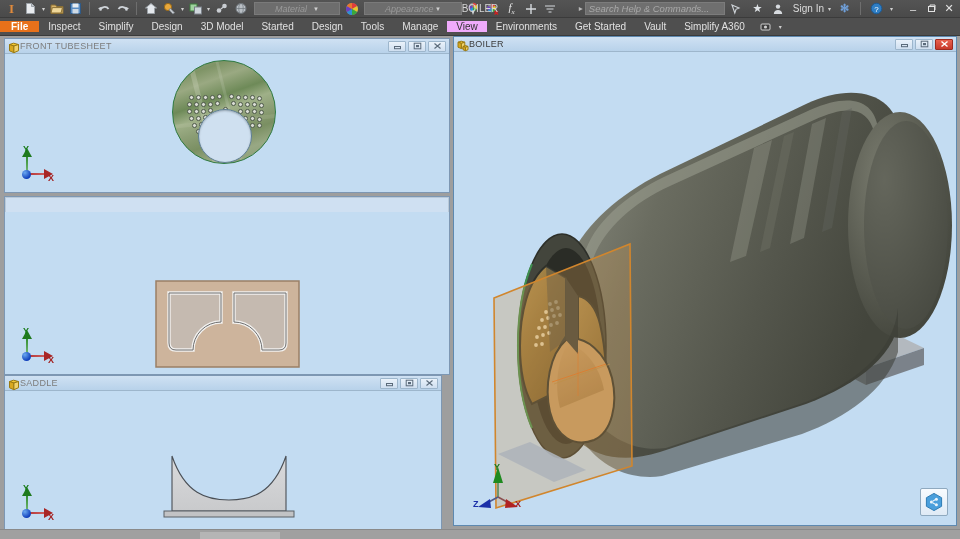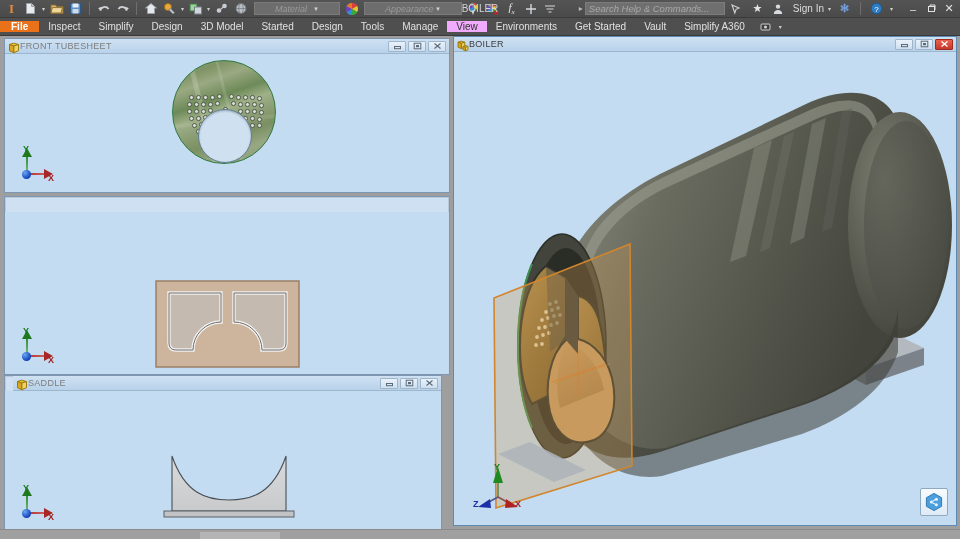--- a/index.html
+++ b/index.html
@@ -521,21 +521,21 @@
             <div class="ax-x"></div>
           <div class="tip-y"></div>
           <div class="tip-x"></div>
           <div class="orig"></div>
           <span class="lbl lbl-y">Y</span>
           <span class="lbl lbl-x">X</span>
         </div>
       </div>
     </div>
 
-    <div class="mdi" style="left:4px; top:339px; width:438px; height:157px;padding-left:8px;">
+    <div class="mdi" style="left:4px; top:339px; width:438px; height:157px;">
       <div class="mdi-title">
         <span class="doc-ico">
           <svg width="12" height="12" viewBox="0 0 12 12">
               <path d="M1.5 2.5l4-1.3 5 1.3-4.6 1.5z" fill="#f2c832" stroke="#9a7a12"></path>
               <path d="M1.5 2.5v6.3l4.4 1.9V4z" fill="#d9a81e" stroke="#9a7a12"></path>
               <path d="M5.9 4l4.6-1.5v6.2L5.9 10.7z" fill="#f0d26a" stroke="#9a7a12"></path>
             </svg>
         </span>
         <span class="label">SADDLE</span>
         <div class="mdi-ctrls">

